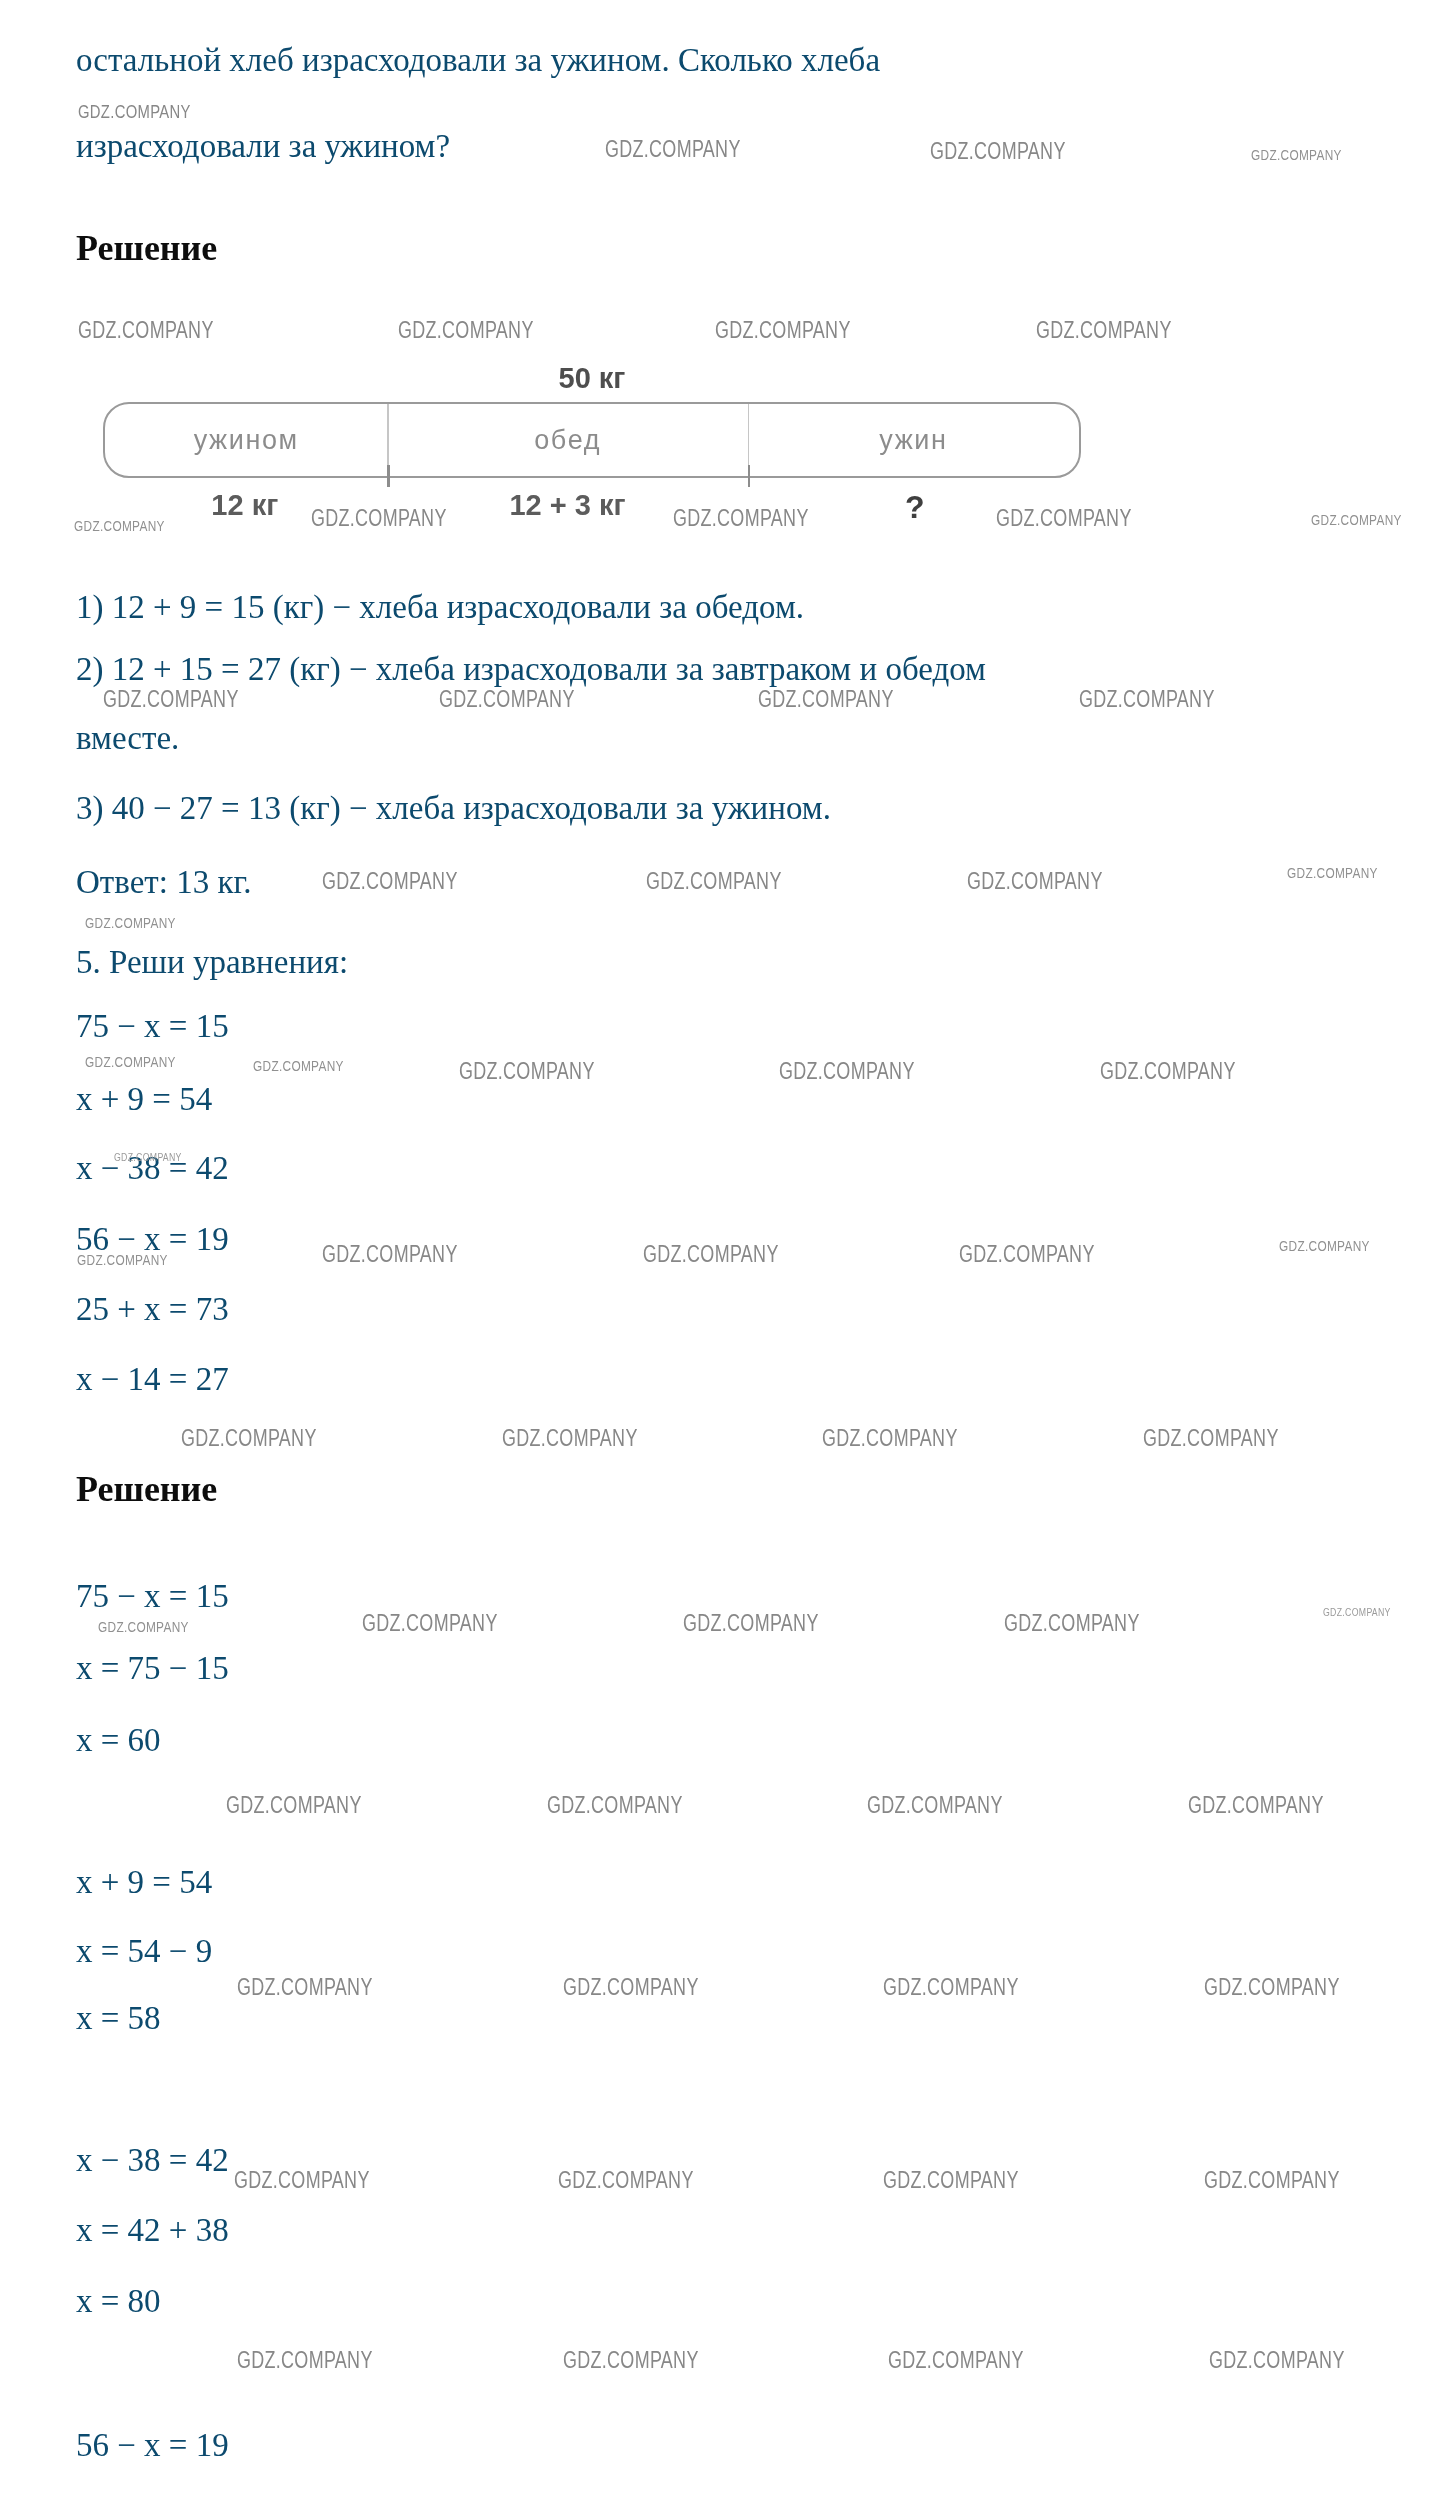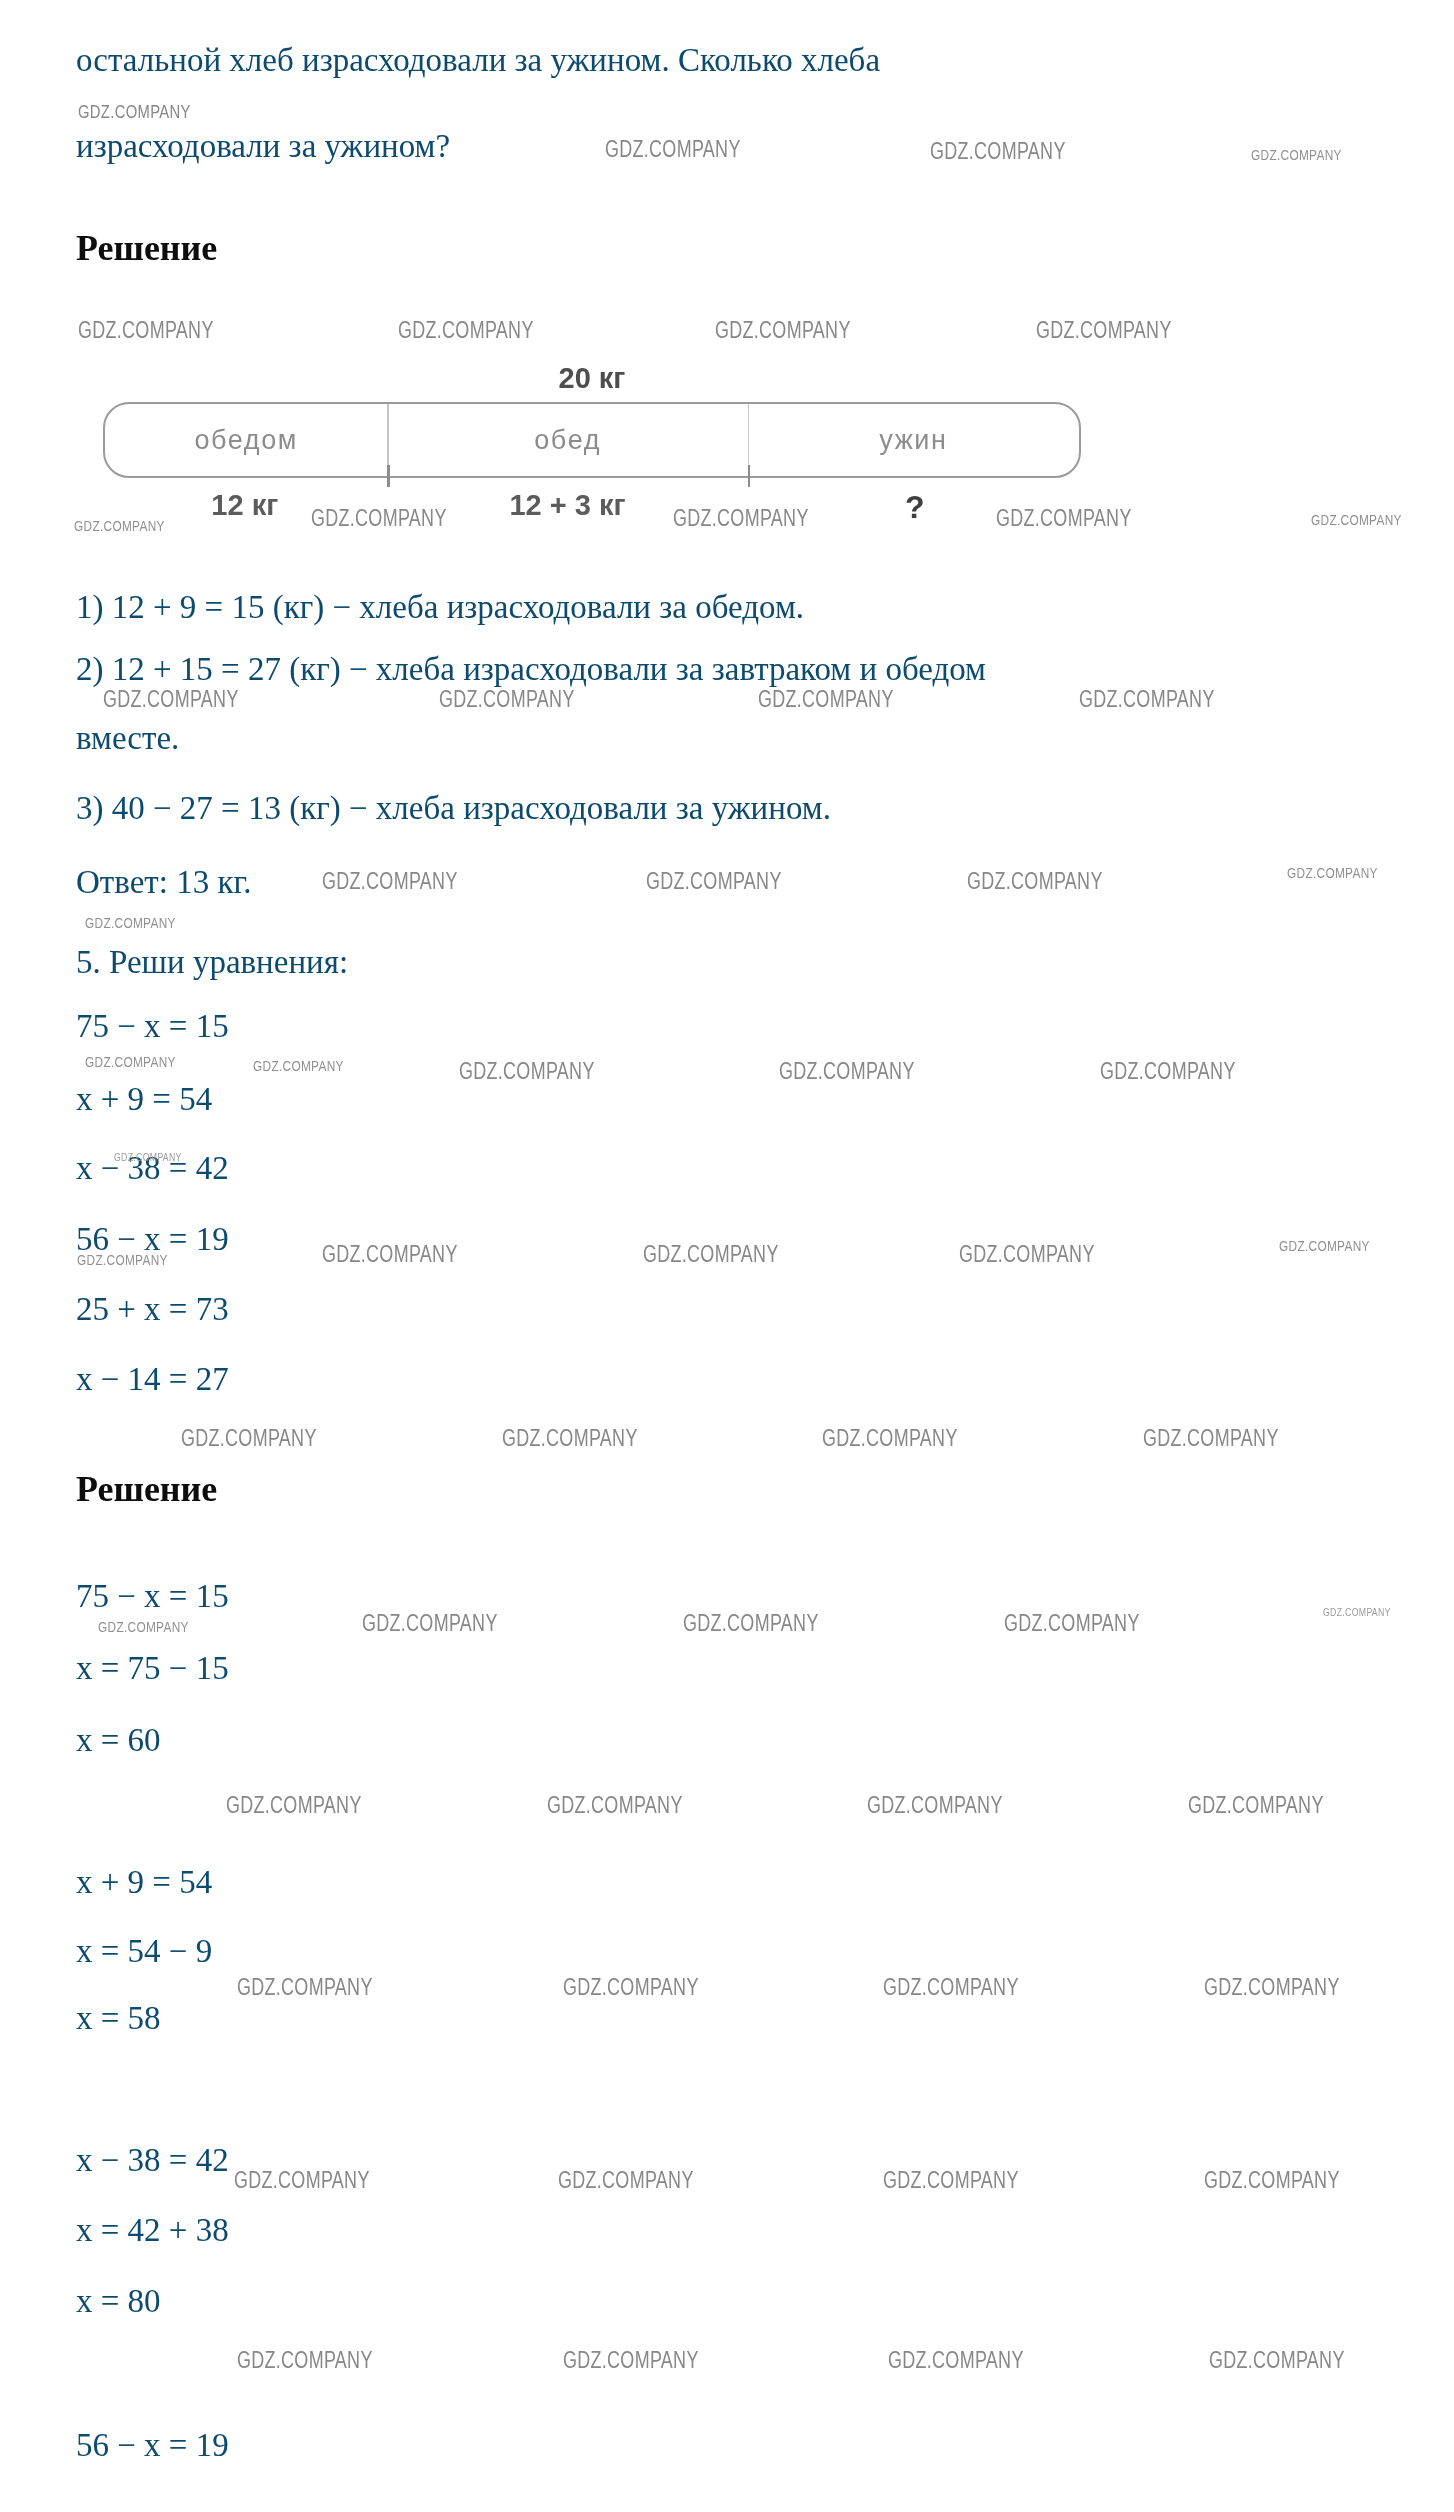--- a/index.html
+++ b/index.html
@@ -93,24 +93,24 @@
 <body>
 
 <div class="page">
 
   <div class="line" style="top:42px">остальной хлеб израсходовали за ужином. Сколько хлеба</div>
   <div class="line" style="top:128px">израсходовали за ужином?</div>
 
   <div class="line heading" style="top:228px">Решение</div>
 
   <div class="diagram">
-    <div class="diagram-total">20 кг</div>
+    <div class="diagram-total">50 кг</div>
     <div class="diagram-bar">
       <div class="bar-section s1">
-          <span>обедом</span>
+          <span>ужином</span>
         </div>
       <div class="bar-section s2">
           <span>обед</span>
         </div>
       <div class="bar-section s3">
           <span>ужин</span>
         </div>
       <div class="bar-divider d1"></div>
       <div class="bar-divider d2"></div>
       <div class="bar-tick t1"></div>

